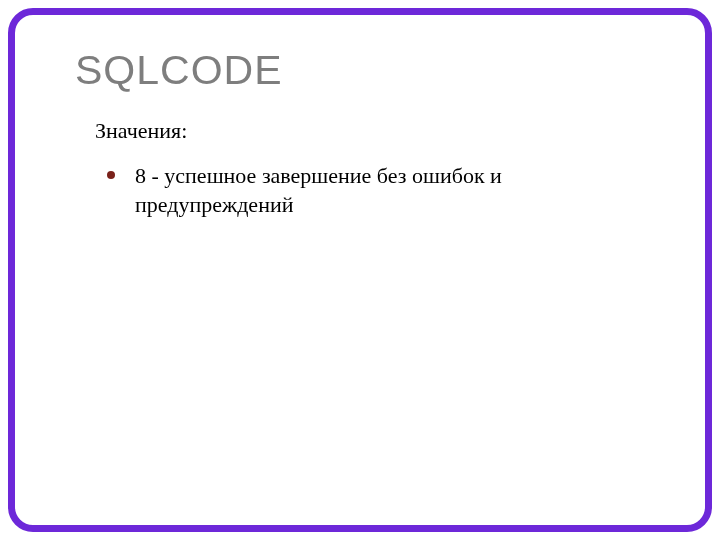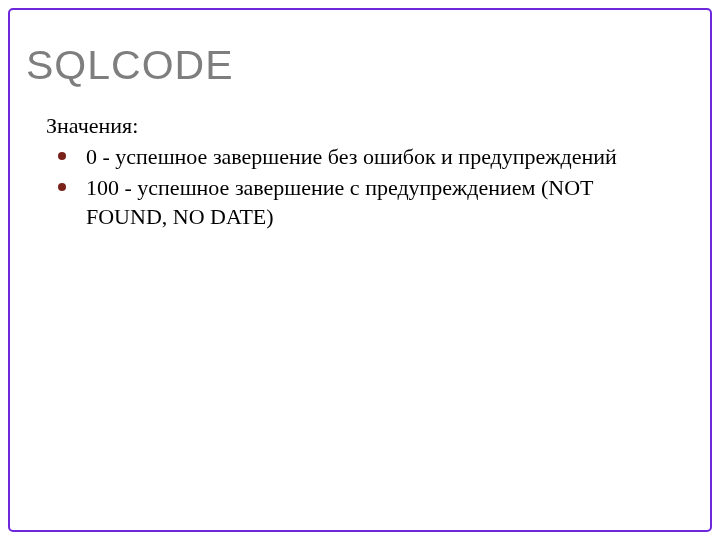--- a/index.html
+++ b/index.html
@@ -9,40 +9,40 @@
       background: #fff;
       font-family: Georgia, 'Times New Roman', serif;
       overflow: hidden;
     }
     .slide-frame {
       position: absolute;
       top: 8px;
       left: 8px;
       right: 8px;
       bottom: 8px;
-      border: 2px solid #6d28d9;
-      border-radius: 5px;
-      padding: 32px 40px 20px 16px;
+      border: 7px solid #6d28d9;
+      border-radius: 25px;
+      padding: 32px 40px 20px 60px;
     }
     .title {
       font-family: -apple-system, 'Segoe UI', Arial, sans-serif;
       font-size: 41px;
       font-weight: 400;
       color: #7e7e7e;
       letter-spacing: 1px;
       margin-bottom: 22px;
     }
     .content {
       font-size: 22px;
       color: #000;
       line-height: 1.32;
       padding-left: 20px;
     }
     .intro {
-      margin-bottom: 2px;
+      margin-bottom: 16px;
     }
     ul.bullets {
       list-style: none;
       padding-left: 12px;
     }
     ul.bullets li {
       position: relative;
       padding-left: 28px;
       margin-bottom: 2px;
     }
@@ -58,17 +58,16 @@
     }
   </style>
 </head>
 <body>
 
 <div class="slide-frame">
   <h1 class="title">SQLCODE</h1>
   <div class="content">
     <div class="intro">Значения:</div>
     <ul class="bullets">
-      <li>0 - успешное завершение без ошибок и предупреждений</li>
-      <li>100 - успешное завершение с предупреждением (NOT FOUND, NO DATE)</li>
+      <li>8 - успешное завершение без ошибок и предупреждений</li>
     </ul>
   </div>
 </div>
 
 </body></html>

